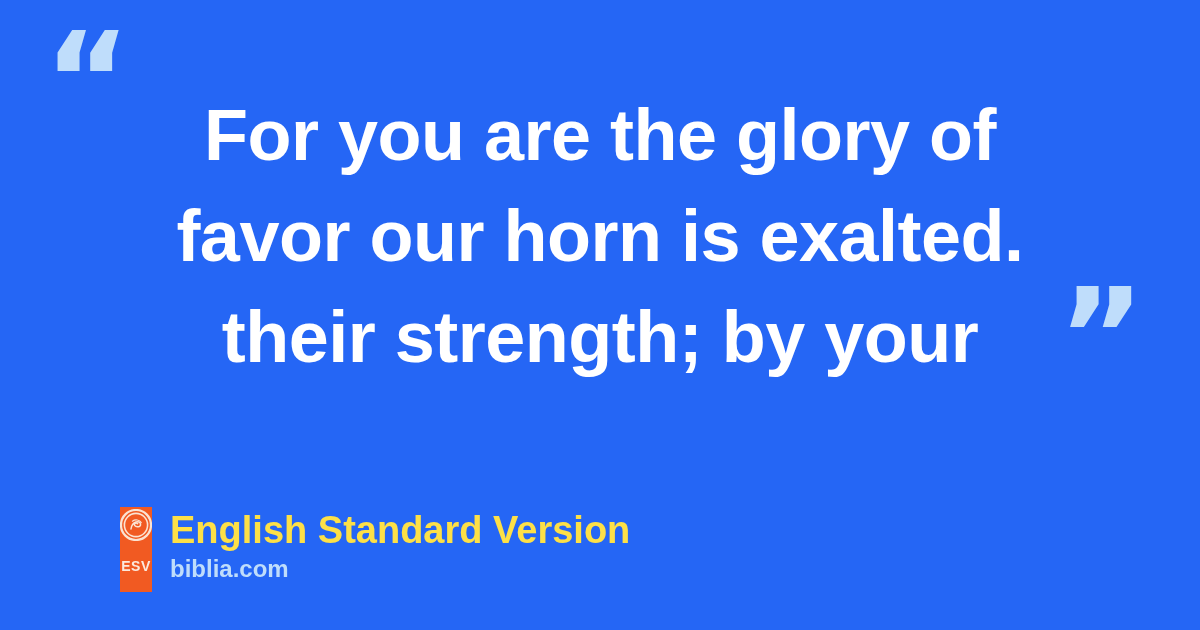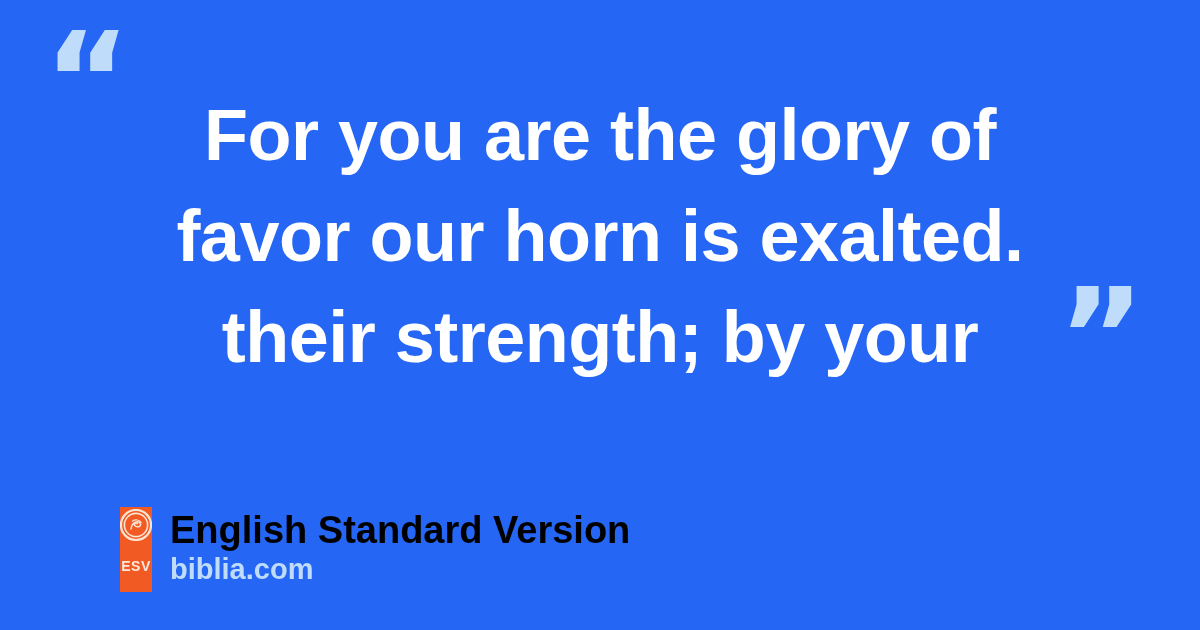--- a/index.html
+++ b/index.html
@@ -97,32 +97,32 @@
   }
 
   #attribution-text {
     margin-left: 18px;
     display: flex;
     flex-direction: column;
     justify-content: flex-start;
     padding-top: 1px;
   }
   #version-name {
-    color: #000000;
+    color: #fde047;
     font-family: "Liberation Sans", sans-serif;
     font-weight: 700;
     font-size: 38px;
     line-height: 44px;
     white-space: nowrap;
   }
   #site-url {
     color: #BFDDFB;
     font-family: "Liberation Sans", sans-serif;
     font-weight: 700;
-    font-size: 29px;
+    font-size: 24px;
     line-height: 30px;
     margin-top: 2px;
     white-space: nowrap;
   }
 </style>
 </head>
 <body>
 
 <div id="card">
 

